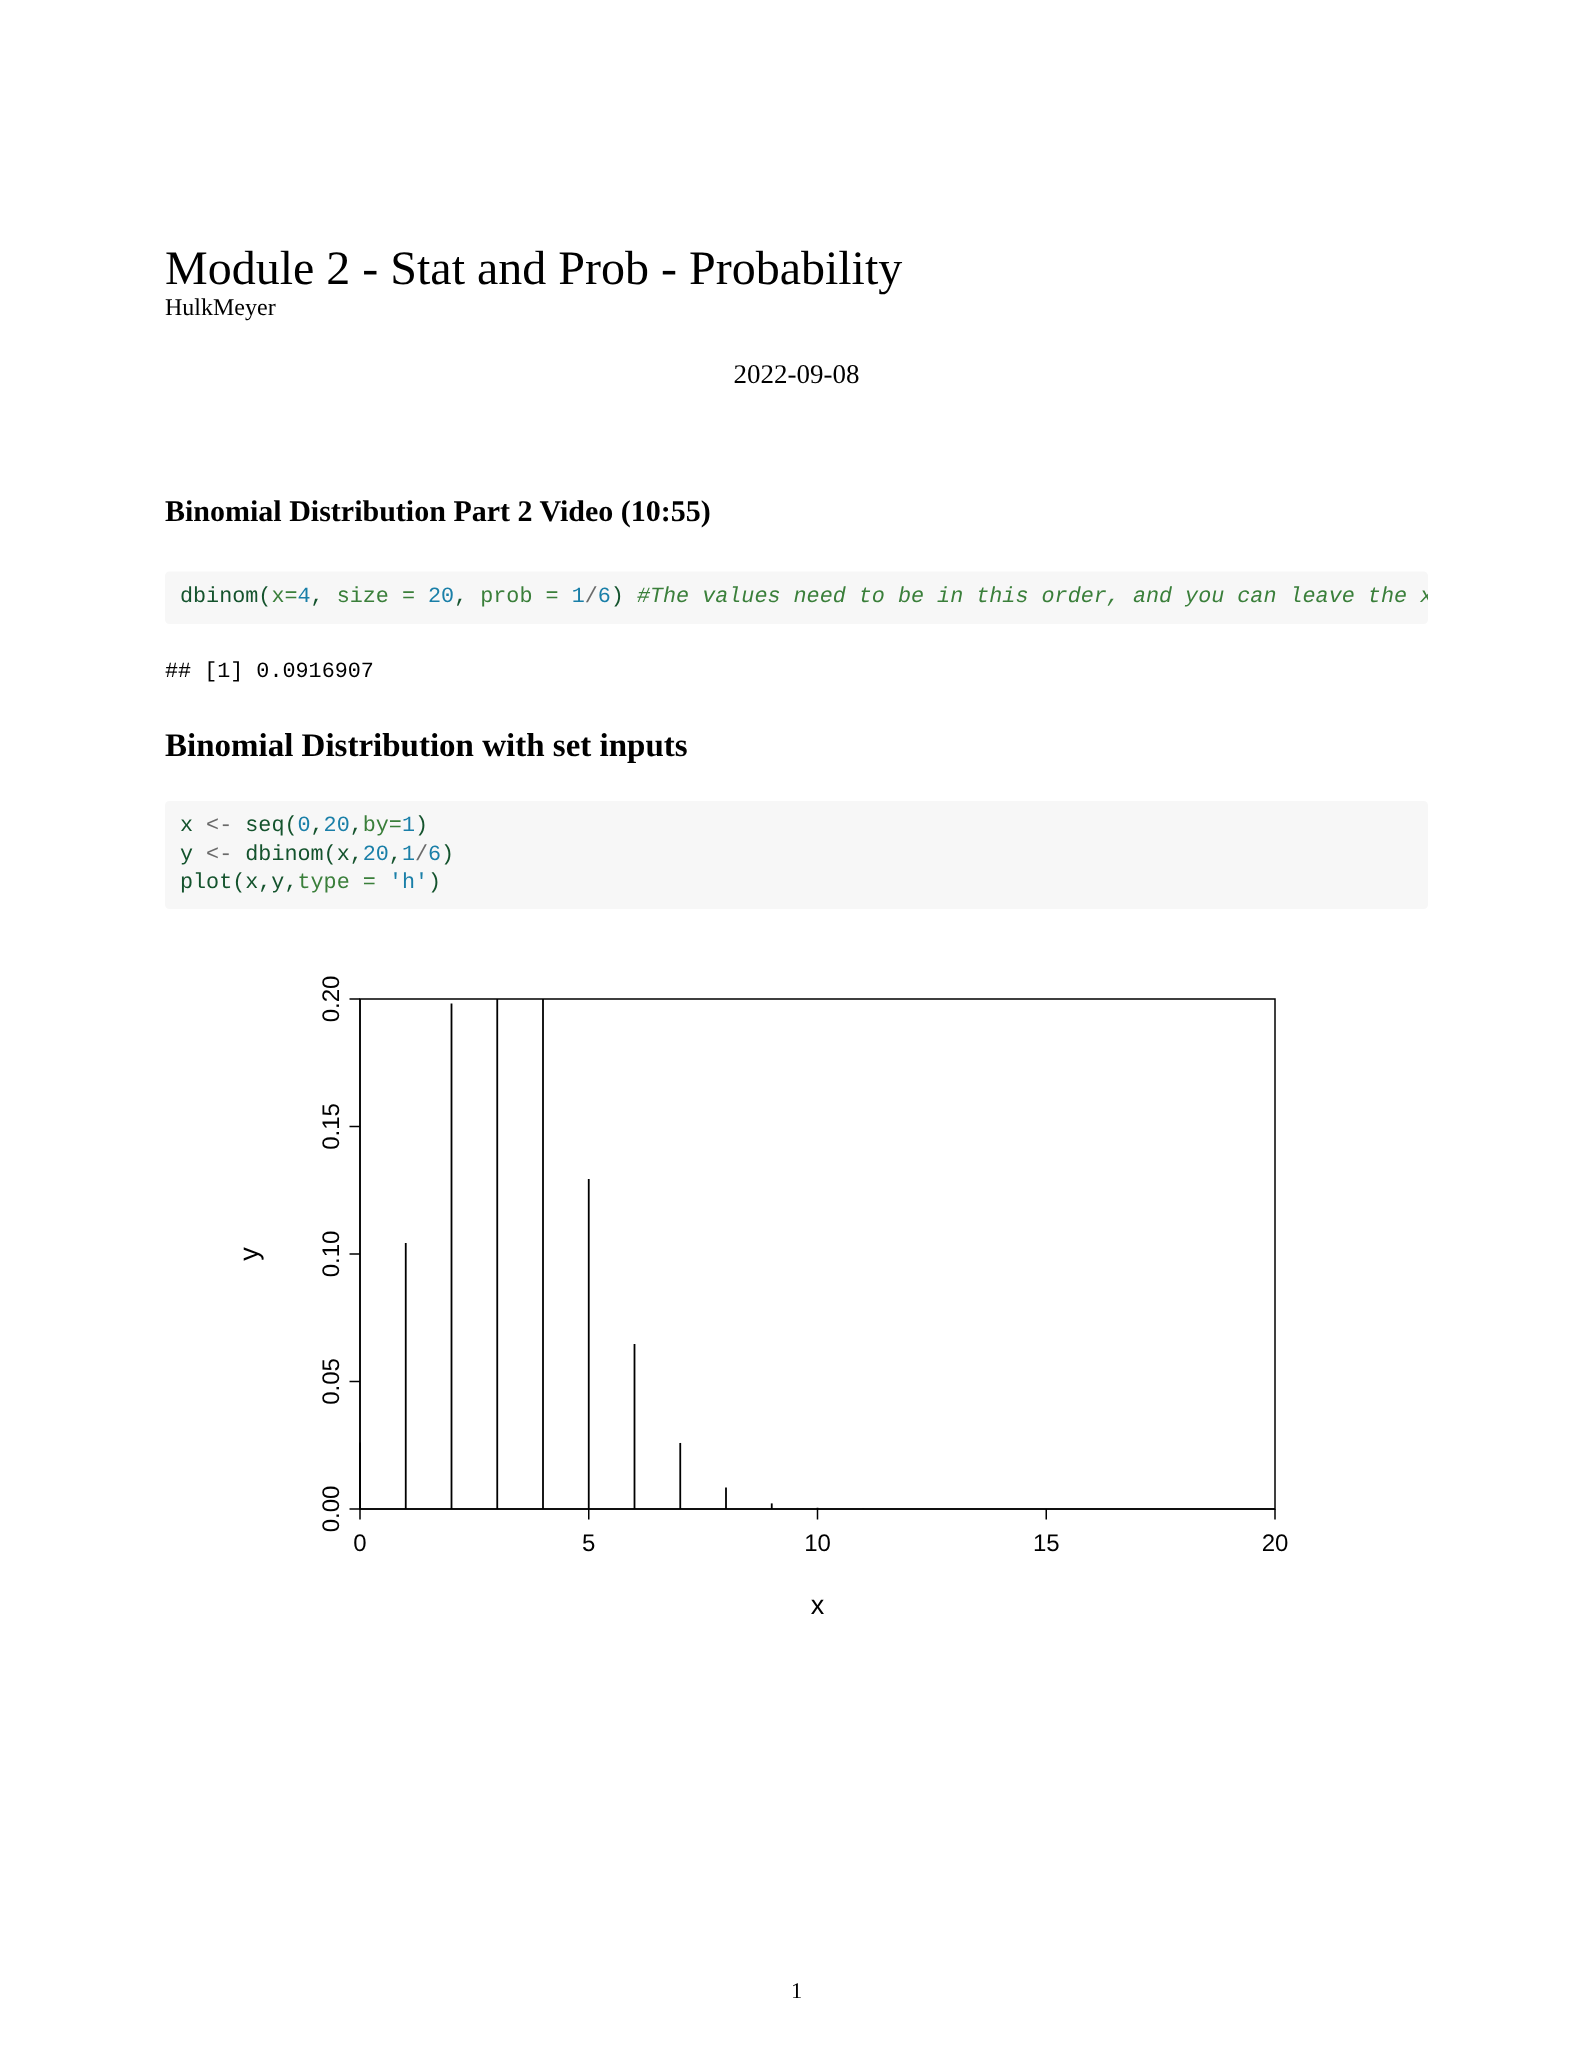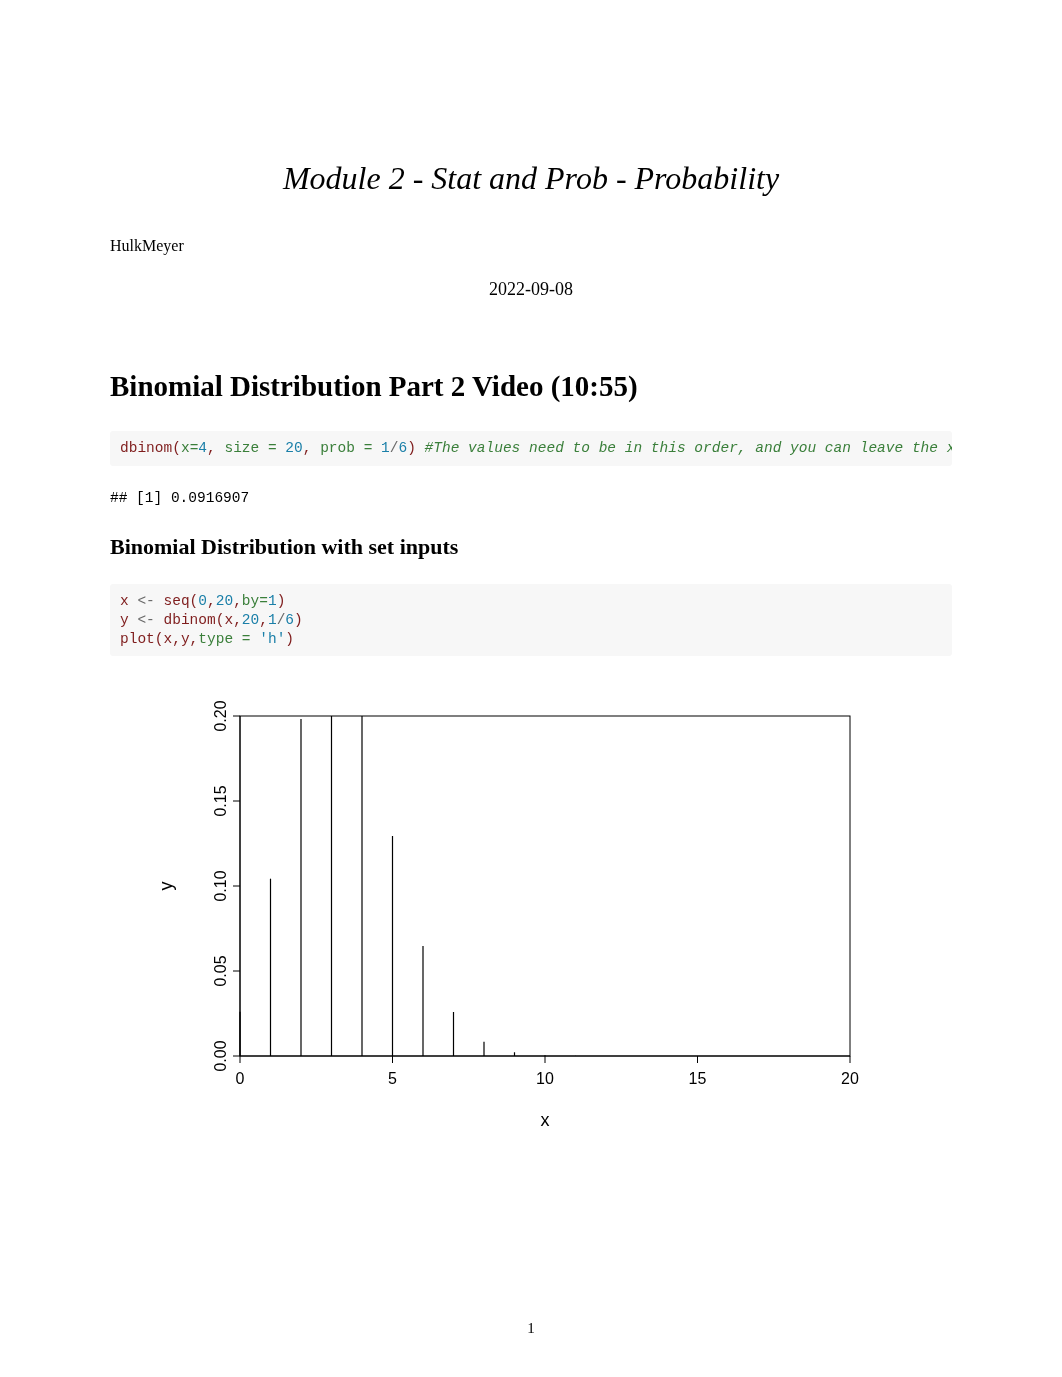--- a/index.html
+++ b/index.html
@@ -10,37 +10,35 @@
     color: #000;
   }
   .page {
     width: 1062px;
     height: 1377px;
     position: relative;
     box-sizing: border-box;
     padding: 160px 110px 40px 110px;
   }
   .title {
-    text-align: center;
+    text-align: left;
     font-size: 32px;
     font-weight: 400;
-    margin-bottom: 40px;
-    font-style: italic;
   }
   .author {
     font-size: 16px;
     margin-bottom: 24px;
   }
   .date {
     text-align: center;
     font-size: 18px;
     margin-bottom: 70px;
   }
   .section {
-    font-size: 29px;
+    font-size: 20px;
     font-weight: bold;
     margin-bottom: 28px;
   }
   .codeblock {
     background: #f7f7f7;
     border-radius: 3px;
     padding: 8px 10px;
     font-family: "Courier New", Courier, monospace;
     font-size: 14.5px;
     white-space: nowrap;
@@ -55,21 +53,21 @@
   .output {
     font-family: "Courier New", Courier, monospace;
     font-size: 14.5px;
     margin-bottom: 28px;
   }
   .subsection {
     font-size: 22px;
     font-weight: bold;
     margin-bottom: 24px;
   }
-  .tok-fn { color: #7f1d1d; }
+  .tok-fn { color: #14532d; }
   .tok-arg { color: #3a7f3a; }
   .tok-num { color: #1a7fa8; }
   .tok-op  { color: #6a6a6a; }
   .tok-cmt { color: #3a7f3a; font-style: italic; }
   .tok-str { color: #1a7fa8; }
   .tok-assign { color: #6a6a6a; }
 
   .chart-wrap {
     width: 720px;
     height: 440px;

